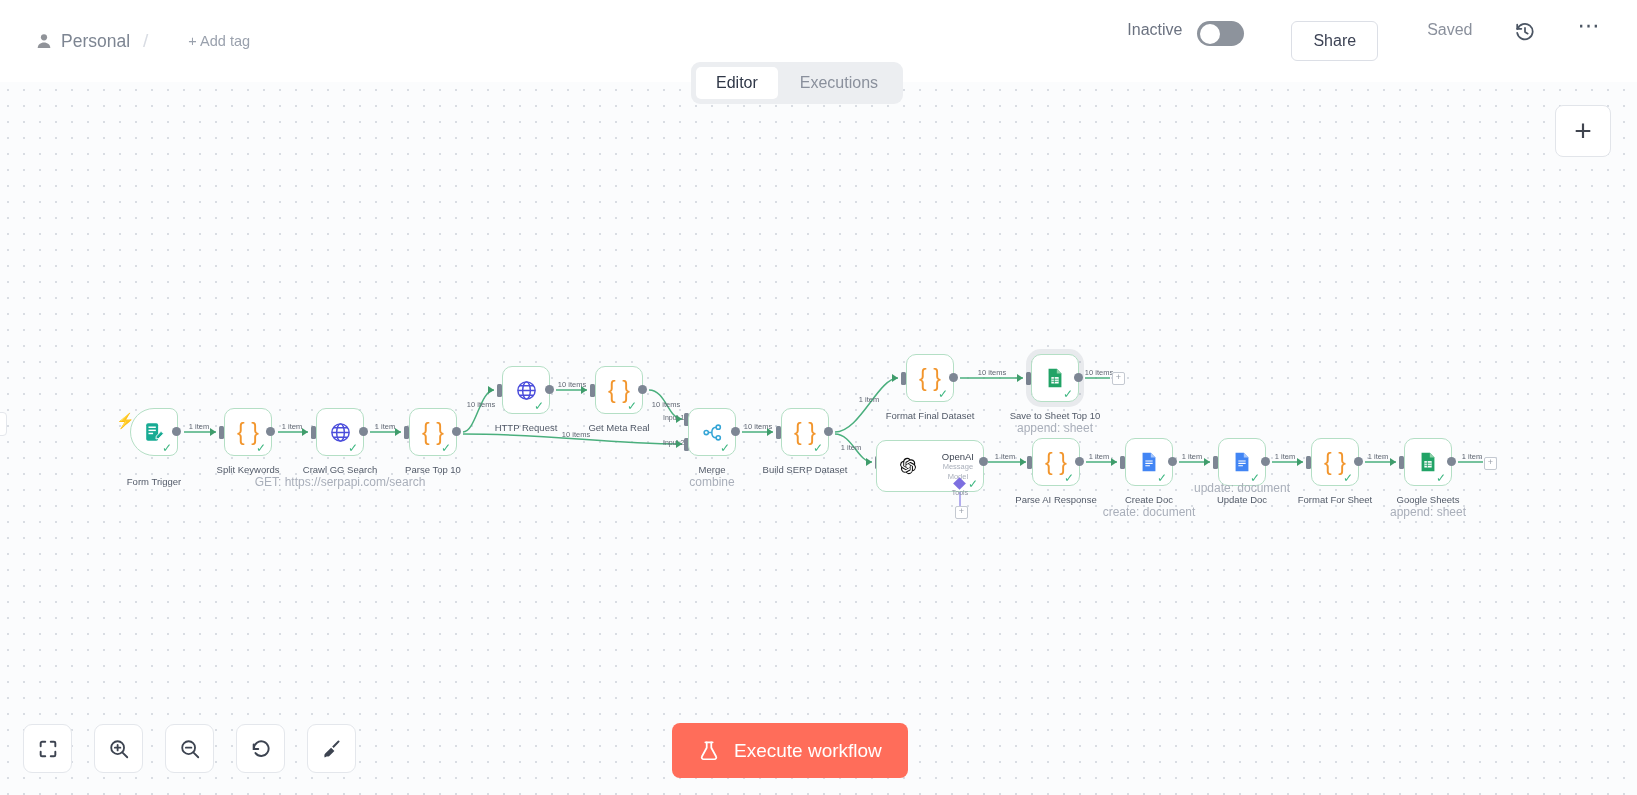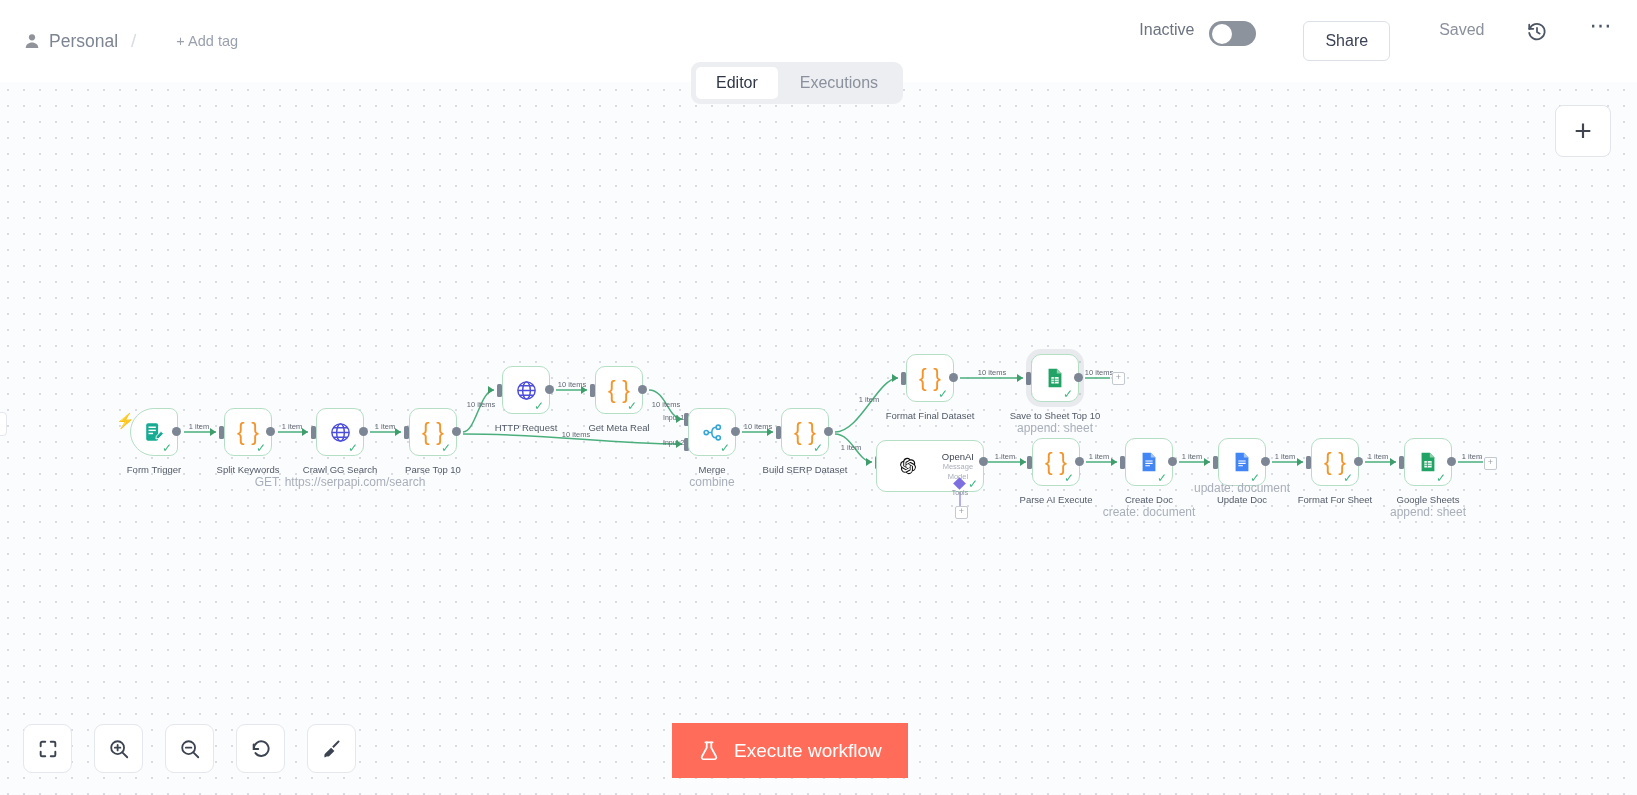--- a/index.html
+++ b/index.html
@@ -8,21 +8,21 @@
     font-family:"Liberation Sans",sans-serif;
     background:#ffffff;color:#2d3748;
     -webkit-font-smoothing:antialiased;
   }
   .app{position:relative;width:1637px;height:795px;}
 
   
   .header{
     position:absolute;left:0;top:0;width:1637px;height:82px;
     background:#fff;display:flex;align-items:center;box-sizing:border-box;
-    padding:0 24px;z-index:20;
+    padding:0 36px;z-index:20;
   }
   .hdr-left{display:flex;align-items:center;gap:0;}
   .person-icon{width:16px;height:16px;margin-right:9px;display:block;color:#909399;}
   .crumb-personal{font-size:17.5px;color:#7d8592;white-space:nowrap;}
   .crumb-sep{font-size:19px;color:#d8dce3;margin:0 13px;}
   .wf-title{font-size:19.5px;color:#2f3747;font-weight:400;white-space:nowrap;}
   .add-tag{font-size:14.5px;color:#9aa1ad;margin-left:27px;white-space:nowrap;cursor:pointer;}
 
   .hdr-right{margin-left:auto;display:flex;align-items:flex-start;}
   .inactive-label{font-size:16px;color:#6b7280;margin-right:15px;}
@@ -127,21 +127,21 @@
 
   
   .toolbar{position:absolute;left:23px;bottom:22px;display:flex;gap:22px;z-index:15;}
   .tbtn{
     width:49px;height:49px;background:#fff;border:1px solid #e4e7ec;border-radius:9px;
     display:flex;align-items:center;justify-content:center;color:#3c4350;cursor:pointer;
     box-sizing:border-box;
   }
   .exec-btn{
     position:absolute;left:672px;bottom:17px;height:55px;padding:0 26px;
-    background:#ff6d5a;border-radius:0;display:flex;align-items:center;gap:14px;
+    background:#ff6d5a;border-radius:8px;display:flex;align-items:center;gap:14px;
     color:#fff;font-size:19px;cursor:pointer;z-index:15;
   }
   .side-handle{
     position:absolute;left:-4px;top:330px;width:9px;height:22px;
     background:#fff;border:1px solid #e4e7ec;border-radius:4px;
   }
 </style>
 </head>
 <body>
 
@@ -226,21 +226,21 @@
         <rect x="6" y="6" width="8" height="1.6" fill="#fff"></rect>
         <rect x="6" y="9.4" width="8" height="1.6" fill="#fff"></rect>
         <rect x="6" y="12.8" width="5" height="1.6" fill="#fff"></rect>
         <path d="M14.5 16.5l5.2-5.2 2.6 2.6-5.2 5.2-3 .4z" fill="#18ab94" stroke="#fff" stroke-width="1"></path>
       </svg>
       <span class="chk">✓</span>
     </div>
     <div class="port-out" style="left:172px;top:345px;"></div>
     <div class="arrow-in" style="left:210px;top:345.5px;"></div>
     <div class="port-in" style="left:219px;top:343.5px;"></div>
-    <div class="nlabel" style="left:154px;top:382px;">Form Trigger</div>
+    <div class="nlabel" style="left:154px;top:394px;">Form Trigger</div>
     <div class="wlabel" style="left:199px;top:340px;">1 item</div>
 
     <div class="node sq" style="left:224px;top:326px;">
       <span class="brace">{ }</span>
       <span class="chk">✓</span>
     </div>
     <div class="port-out" style="left:266px;top:345px;"></div>
     <div class="arrow-in" style="left:302px;top:345.5px;"></div>
     <div class="port-in" style="left:311px;top:343.5px;"></div>
     <div class="nlabel" style="left:248px;top:382px;">Split Keywords</div>
@@ -370,21 +370,21 @@
     <div class="endplus" style="left:955px;top:424px;">+</div>
     <div class="wlabel" style="left:1005px;top:370px;">1 item</div>
 
     <div class="arrow-in" style="left:1020px;top:375.5px;"></div>
     <div class="port-in" style="left:1027px;top:373.5px;"></div>
     <div class="node sq" style="left:1032px;top:356px;">
       <span class="brace">{ }</span>
       <span class="chk">✓</span>
     </div>
     <div class="port-out" style="left:1075px;top:375px;"></div>
-    <div class="nlabel" style="left:1056px;top:412px;">Parse AI Execute</div>
+    <div class="nlabel" style="left:1056px;top:412px;">Parse AI Response</div>
     <div class="wlabel" style="left:1099px;top:370px;">1 item</div>
 
     <div class="arrow-in" style="left:1111px;top:375.5px;"></div>
     <div class="port-in" style="left:1120px;top:373.5px;"></div>
     <div class="node sq" style="left:1125px;top:356px;">
       <svg width="22" height="22" viewBox="0 0 24 24">
         <path d="M5 2h9l5 5v15H5z" fill="#4285f4"></path>
         <path d="M14 2l5 5h-5z" fill="#a6c6fb"></path>
         <path d="M8 11h8M8 13.5h8M8 16h5" stroke="#fff" stroke-width="1.1"></path>
       </svg>

